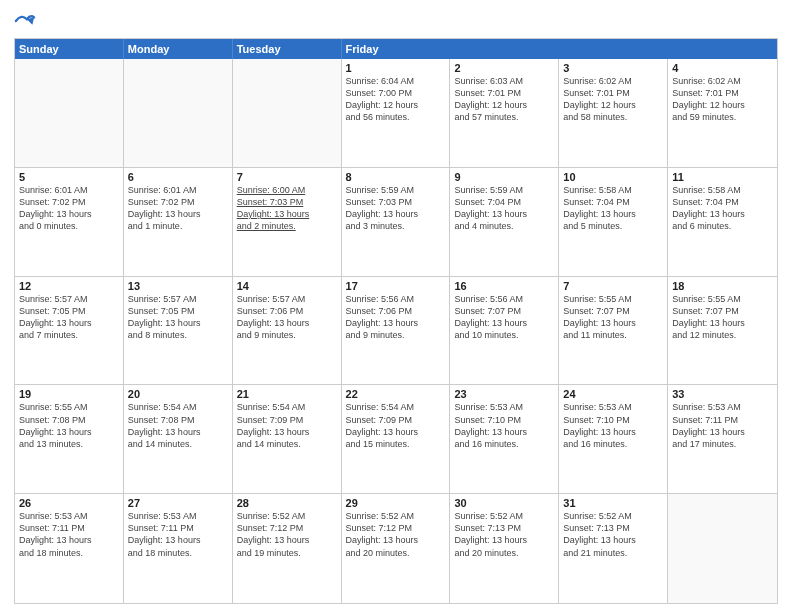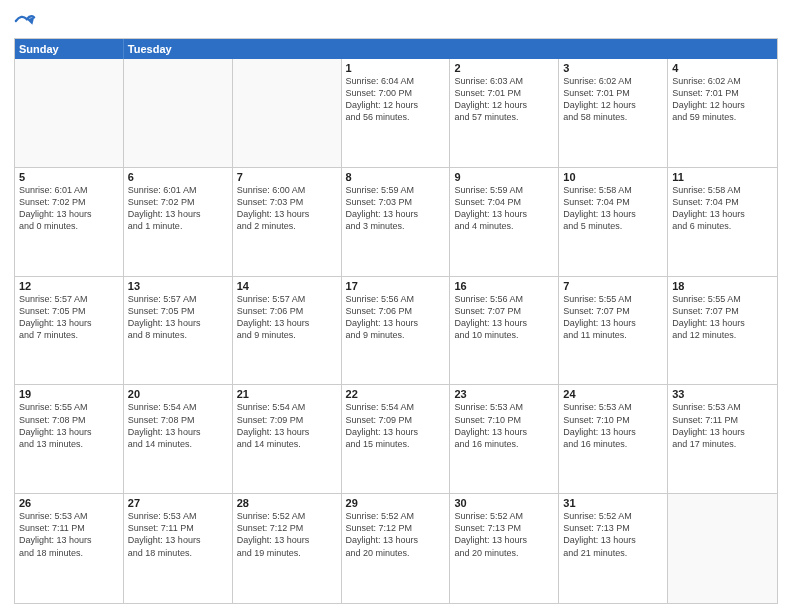--- a/index.html
+++ b/index.html
@@ -115,21 +115,23 @@
     </div>
     <div class="title-area">
       <div class="main-title"></div>
       <div class="subtitle"></div>
     </div>
   </div>
 
   <div class="calendar">
     <div class="calendar-header">
     <div class="col-header">Sunday</div>
+        <div class="col-header">Monday</div>
         <div class="col-header">Tuesday</div>
+        <div class="col-header">Friday</div>
       </div>
     <div class="calendar-body">
     <div class="calendar-week">
           <div class="calendar-cell empty"></div>
           <div class="calendar-cell empty"></div>
           <div class="calendar-cell empty"></div>
           <div class="calendar-cell">
             <div class="cell-day">1</div>
             <div class="cell-info" style="white-space: pre-line;">Sunrise: 6:04 AM
 Sunset: 7:00 PM
@@ -168,21 +170,21 @@
           </div>
           <div class="calendar-cell">
             <div class="cell-day">6</div>
             <div class="cell-info" style="white-space: pre-line;">Sunrise: 6:01 AM
 Sunset: 7:02 PM
 Daylight: 13 hours
 and 1 minute.</div>
           </div>
           <div class="calendar-cell">
             <div class="cell-day">7</div>
-            <div class="cell-info" style="white-space: pre-line;">Sunrise: 6:00 AM
+            <div class="cell-info" style="white-space: pre-line; text-decoration: underline;">Sunrise: 6:00 AM
 Sunset: 7:03 PM
 Daylight: 13 hours
 and 2 minutes.</div>
           </div>
           <div class="calendar-cell">
             <div class="cell-day">8</div>
             <div class="cell-info" style="white-space: pre-line;">Sunrise: 5:59 AM
 Sunset: 7:03 PM
 Daylight: 13 hours
 and 3 minutes.</div>

